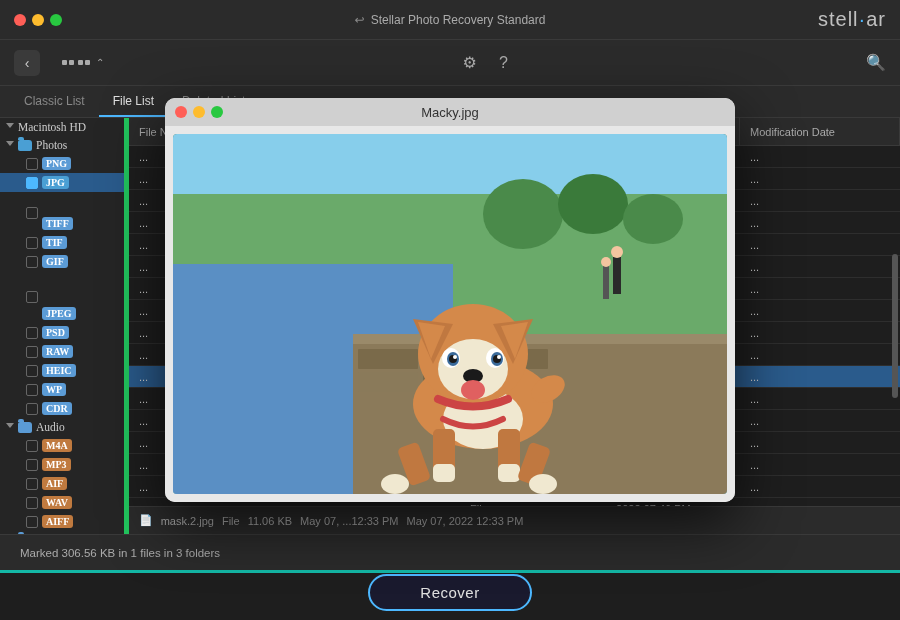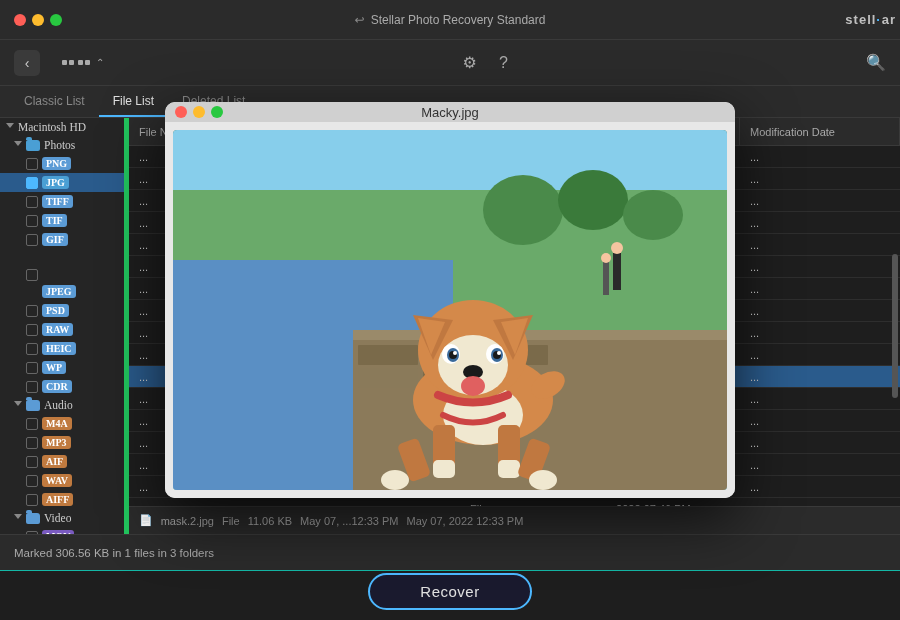--- a/index.html
+++ b/index.html
@@ -41,23 +41,23 @@
     .tl-green { background: #28c840; }
     .title-bar-title {
       display: flex;
       align-items: center;
       gap: 6px;
       color: #aaa;
       font-size: 12px;
     }
     .title-bar-logo {
       position: absolute;
-      right: 4px;
-      font-size: 13px;
-      font-weight: 700;
+      right: 14px;
+      font-size: 20px;
+      font-weight: 400;
       color: #c0c0c0;
       letter-spacing: 1px;
     }
     .title-bar-logo span {
       color: #4db8ff;
     }
 
     
     .toolbar {
       background: #2b2b2b;
@@ -166,21 +166,21 @@
     .file-type-badge {
       display: inline-block;
       padding: 1px 4px;
       border-radius: 3px;
       font-size: 10px;
       font-weight: bold;
       flex-shrink: 0;
     }
     .badge-png { background: #5b9bd5; color: white; }
     .badge-jpg { background: #4a9fd4; color: white; }
-    .badge-tiff { background: #5b9bd5; color: white; }
+    .badge-tiff { background: #5b9bd5; color: white; margin-top: 22px; }
     .badge-tif { background: #5b9bd5; color: white; }
     .badge-gif { background: #5b9bd5; color: white; }
     .badge-jpeg { background: #5b9bd5; color: white; margin-top: 33px; }
     .badge-psd { background: #5b9bd5; color: white; }
     .badge-raw { background: #5b9bd5; color: white; }
     .badge-heic { background: #5b9bd5; color: white; }
     .badge-wp { background: #5b9bd5; color: white; }
     .badge-cdr { background: #5b9bd5; color: white; }
     .badge-m4a { background: #c07a3f; color: white; }
     .badge-caf { background: #c07a3f; color: white; }
@@ -206,21 +206,21 @@
       border-top: 4px solid transparent;
       border-bottom: 4px solid transparent;
       border-left: 5px solid #888;
       flex-shrink: 0;
     }
     .triangle.open {
       border-left: 4px solid transparent;
       border-right: 4px solid transparent;
       border-top: 5px solid #888;
     }
-    .indent1 { padding-left: 14px; }
+    .indent1 { padding-left: 6px; }
     .indent2 { padding-left: 26px; }
 
     
     .content-area {
       flex: 1;
       display: flex;
       flex-direction: column;
       overflow: hidden;
     }
 
@@ -269,34 +269,34 @@
       overflow: hidden;
       text-overflow: ellipsis;
     }
 
     
     .status-bar {
       background: #2b2b2b;
       height: 36px;
       display: flex;
       align-items: center;
-      padding: 0 14px;
+      padding: 0 20px;
       border-top: 1px solid #3a3a3a;
       font-size: 11.5px;
       color: #aaa;
     }
 
     
     .recover-area {
       background: #1e1e1e;
       height: 42px;
       display: flex;
       align-items: center;
       justify-content: center;
-      border-top: 1px solid #14b8a6;
+      border-top: 3px solid #14b8a6;
     }
     .recover-btn {
       background: #1a1a2e;
       border: 2px solid #4db8ff;
       border-radius: 50px;
       color: #e0e0e0;
       font-size: 15px;
       font-weight: 500;
       padding: 8px 50px;
       cursor: pointer;
@@ -321,21 +321,21 @@
       background: #e8e8e8;
       border-radius: 10px;
       box-shadow: 0 20px 60px rgba(0,0,0,0.7);
       pointer-events: all;
       overflow: hidden;
       position: relative;
       top: -30px;
     }
     .preview-titlebar {
       background: #d0d0d0;
-      height: 20px;
+      height: 28px;
       display: flex;
       align-items: center;
       justify-content: center;
       position: relative;
       border-radius: 10px 10px 0 0;
     }
     .preview-traffic-lights {
       position: absolute;
       left: 10px;
       display: flex;

